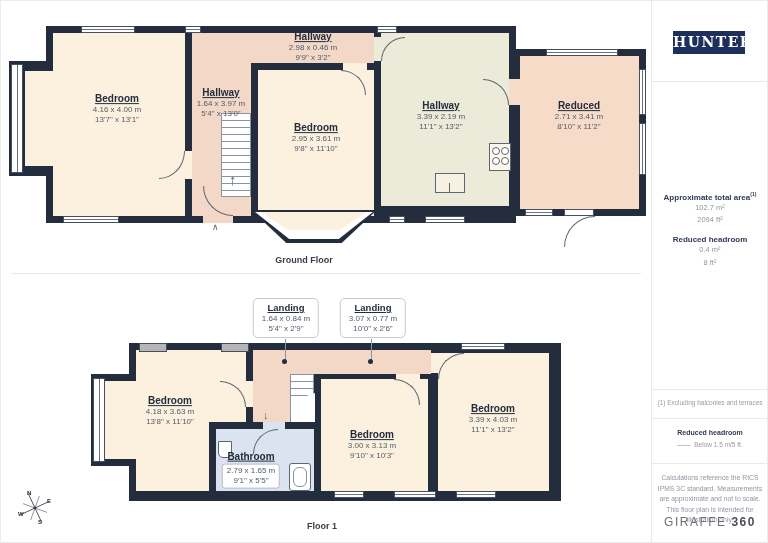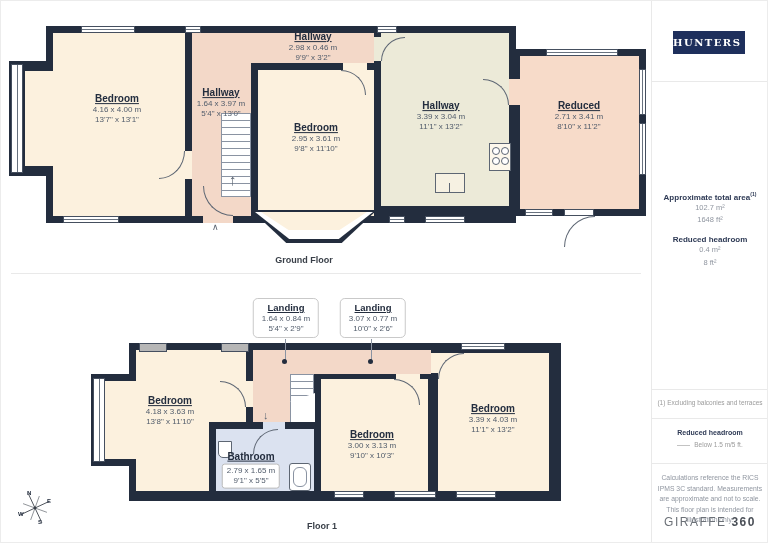--- a/index.html
+++ b/index.html
@@ -30,21 +30,21 @@
           border:1px solid #8a93a2;box-sizing:border-box;z-index:2;}
   .co{position:absolute;transform:translateX(-50%);background:#fff;border:1px solid #c9c9c9;border-radius:5px;
       padding:3px 8px;text-align:center;z-index:6;line-height:1.25;}
   .co .nm{font-size:9.5px;}
   .lead{position:absolute;width:1px;background:#8a93a2;z-index:5;}
   .dot{position:absolute;width:5px;height:5px;border-radius:50%;background:#232d3e;z-index:5;}
   .floorlab{position:absolute;transform:translateX(-50%);font-size:9px;font-weight:700;color:#3a4049;}
   .hline{position:absolute;height:1px;background:#e9e9e9;}
   .vline{position:absolute;width:1px;background:#e9e9e9;}
   .logo{position:absolute;background:#1e2f5c;color:#fff;text-align:left;
-        font-family:"DejaVu Serif",serif;font-weight:700;font-size:10px;letter-spacing:1.5px;line-height:23px;}
+        font-family:"DejaVu Serif",serif;font-weight:700;font-size:14px;letter-spacing:1.5px;line-height:23px;}
   .sb{position:absolute;left:650px;width:118px;text-align:center;}
   .sb-title{font-size:8px;font-weight:700;color:#2e3a55;}
   .sb-val{font-size:7.5px;color:#9096a0;line-height:1.7;}
   .sb-note{font-size:6.5px;color:#9b9b9b;}
   .sb-par{font-size:6.8px;color:#9096a0;line-height:1.55;}
   .credit{font-size:12px;color:#6b7077;letter-spacing:1.5px;}
   .credit b{font-weight:700;color:#4a4f57;}
   .legend-line{display:inline-block;width:13px;height:1px;background:#c3c3c3;vertical-align:middle;margin-right:4px;}
   .glyph{position:absolute;color:#5d6673;z-index:4;}
   .burner{position:absolute;width:6px;height:6px;border:1px solid #5d6673;border-radius:50%;background:#fff;}
@@ -131,21 +131,21 @@
       <div class="dm">2.98 x 0.46 m</div>
       <div class="dm">9'9" x 3'2"</div>
     </div>
     <div class="rl" style="left:315px;top:137px">
       <div class="nm">Bedroom</div>
       <div class="dm">2.95 x 3.61 m</div>
       <div class="dm">9'8" x 11'10"</div>
     </div>
     <div class="rl" style="left:440px;top:115px">
       <div class="nm">Hallway</div>
-      <div class="dm">3.39 x 3.04 m</div>
+      <div class="dm">3.39 x 2.19 m</div>
       <div class="dm">11'1" x 13'2"</div>
     </div>
     <div class="rl" style="left:578px;top:115px">
       <div class="nm">Reduced</div>
       <div class="dm">2.71 x 3.41 m</div>
       <div class="dm">8'10" x 11'2"</div>
     </div>
   </div>
 
   <div class="floorlab" style="left:303px;top:254px">Ground Floor</div>
@@ -257,21 +257,21 @@
     <div class="hline" style="left:650px;top:417px;width:118px"></div>
     <div class="hline" style="left:650px;top:462px;width:118px"></div>
 
     <div class="logo" style="left:672px;top:30px;width:72px;height:23px">HUNTERS</div>
 
     <div class="sb" style="top:190px">
       <div class="sb-title">
         <span>Approximate total area</span><sup>(1)</sup>
       </div>
       <div class="sb-val">102.7 m²</div>
-      <div class="sb-val">1648 ft²</div>
+      <div class="sb-val">2094 ft²</div>
       <div class="sb-title" style="margin-top:8px">Reduced headroom</div>
       <div class="sb-val">0.4 m²</div>
       <div class="sb-val">8 ft²</div>
     </div>
 
     <div class="sb sb-note" style="top:398px;padding:0 4px;box-sizing:border-box">(1) Excluding balconies and terraces</div>
 
     <div class="sb" style="top:428px">
       <div class="sb-title" style="font-size:7px">Reduced headroom</div>
       <div class="sb-note" style="margin-top:5px">

